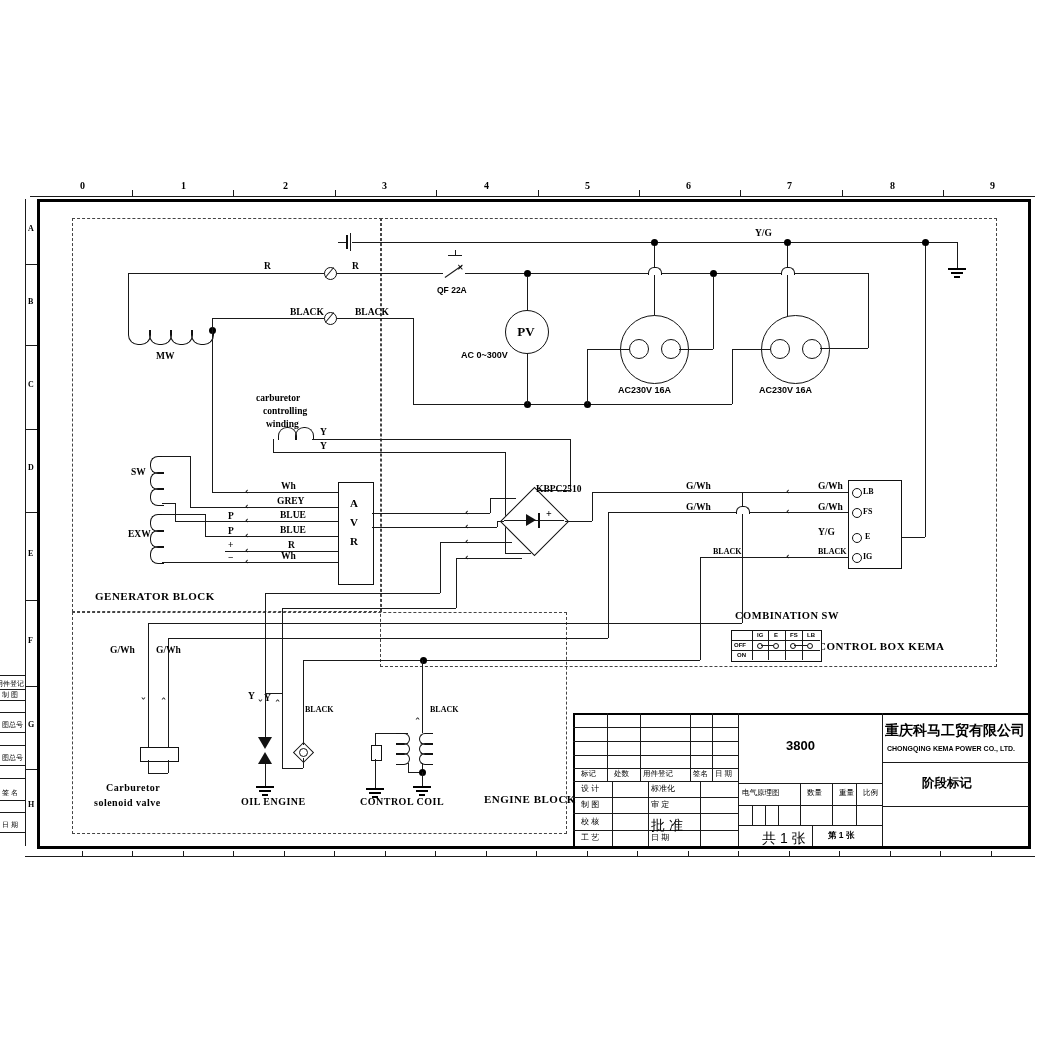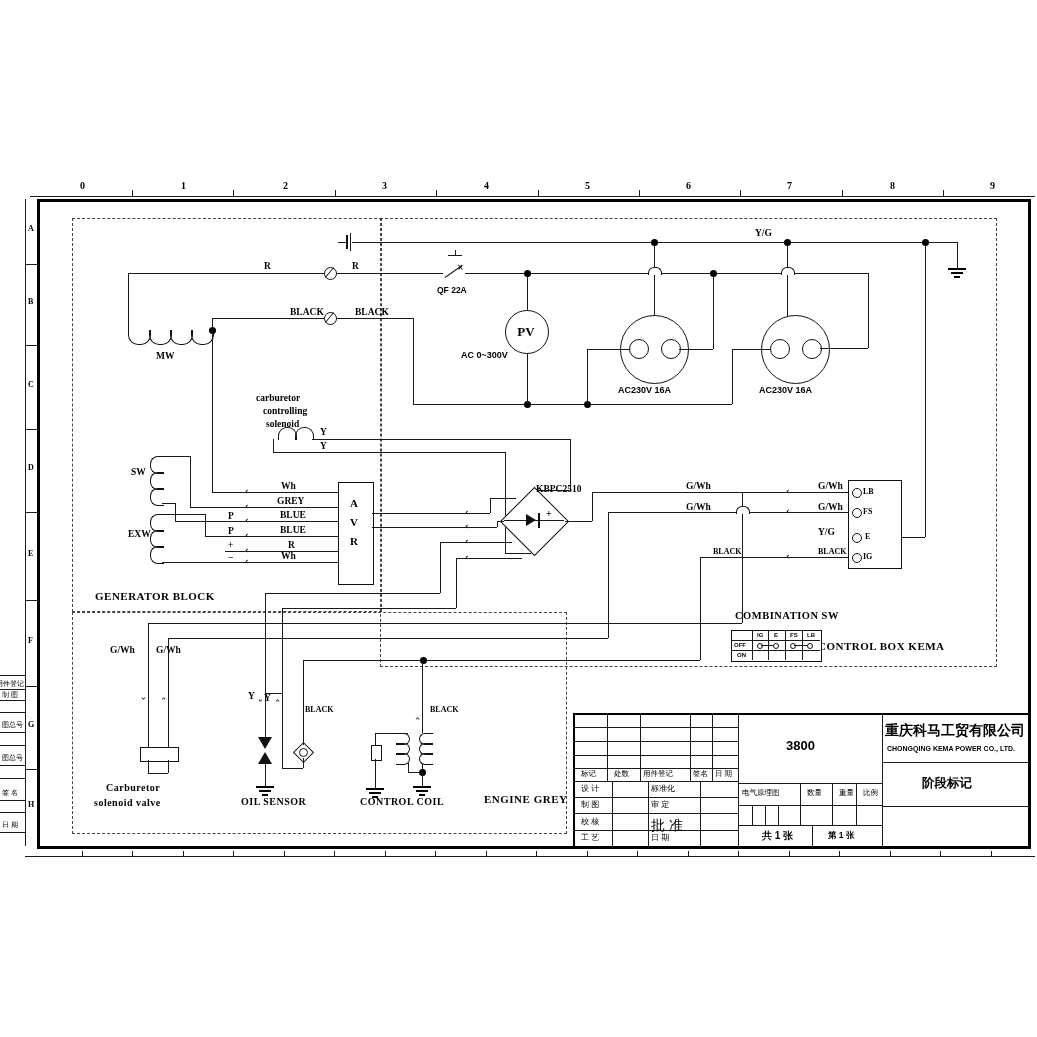--- a/index.html
+++ b/index.html
@@ -110,21 +110,21 @@
   <span class="mnote" style="left:2px;top:721px">图总号</span>
   <span class="mnote" style="left:2px;top:754px">图总号</span>
   <span class="mnote" style="left:2px;top:789px">签 名</span>
   <span class="mnote" style="left:2px;top:821px">日 期</span>
 
   <div class="dashbox" style="left:72px;top:218px;width:308px;height:392px"></div>
   <div class="dashbox" style="left:380px;top:218px;width:615px;height:447px"></div>
   <div class="dashbox" style="left:72px;top:612px;width:493px;height:220px"></div>
   <span class="blk" style="left:95px;top:591px">GENERATOR BLOCK</span>
   <span class="blk" style="left:818px;top:641px">CONTROL BOX KEMA</span>
-  <span class="blk" style="left:484px;top:794px">ENGINE GREY</span>
+  <span class="blk" style="left:484px;top:794px">ENGINE BLOCK</span>
 
   <div class="h" style="left:338px;top:242px;width:8px"></div>
   <div style="position:absolute;left:346px;top:235px;width:2px;height:14px;background:#111"></div>
   <div class="v" style="left:350px;top:233px;height:18px"></div>
   <div class="h" style="left:352px;top:242px;width:605px"></div>
   <div class="v" style="left:654px;top:245px;height:71px"></div>
   <div class="v" style="left:787px;top:245px;height:71px"></div>
   <div class="v" style="left:925px;top:245px;height:292px"></div>
   <span class="lbl" style="left:755px;top:229px">Y/G</span>
   <div class="v" style="left:957px;top:242px;height:26px"></div>
@@ -235,21 +235,21 @@
   <span class="lbl" style="left:281px;top:552px">Wh</span>
   <span class="lbl" style="left:228px;top:554px">−</span>
 
   <div class="box" style="left:338px;top:482px;width:34px;height:101px;border-width:1.5px"></div>
   <span class="lbl" style="left:350px;top:498px;font-size:11px">A</span>
   <span class="lbl" style="left:350px;top:517px;font-size:11px">V</span>
   <span class="lbl" style="left:350px;top:536px;font-size:11px">R</span>
 
   <span class="lbl" style="left:256px;top:394px">carburetor</span>
   <span class="lbl" style="left:263px;top:407px">controlling</span>
-  <span class="lbl" style="left:266px;top:420px">solenoid</span>
+  <span class="lbl" style="left:266px;top:420px">winding</span>
   <div class="arc-u" style="left:278px;top:427px"></div>
   <div class="arc-u" style="left:295px;top:427px"></div>
   <div class="h" style="left:312px;top:439px;width:258px"></div>
   <div class="v" style="left:273px;top:439px;height:13px"></div>
   <div class="h" style="left:273px;top:452px;width:232px"></div>
   <span class="lbl" style="left:320px;top:428px">Y</span>
   <span class="lbl" style="left:320px;top:442px">Y</span>
   <div class="v" style="left:570px;top:439px;height:51px"></div>
   <div class="h" style="left:537px;top:490px;width:33px"></div>
   <div class="v" style="left:505px;top:452px;height:101px"></div>
@@ -355,21 +355,21 @@
   <span class="cn" style="left:276px;top:696px;font-size:9px;transform:rotate(90deg)">‹</span>
   <span class="lbl" style="left:248px;top:692px">Y</span>
   <span class="lbl" style="left:264px;top:694px">Y</span>
   <div class="v" style="left:265px;top:693px;height:44px"></div>
   <div class="tri-d" style="left:258px;top:737px"></div>
   <div class="tri-u" style="left:258px;top:752px"></div>
   <div class="v" style="left:265px;top:764px;height:22px"></div>
   <div class="h2" style="left:256px;top:786px;width:18px"></div>
   <div class="h2" style="left:259px;top:790px;width:12px"></div>
   <div class="h2" style="left:262px;top:794px;width:6px"></div>
-  <span class="blk" style="left:241px;top:797px;font-size:10px">OIL SENSOR</span>
+  <span class="blk" style="left:241px;top:797px;font-size:10px">OIL ENGINE</span>
   <div class="v" style="left:282px;top:693px;height:75px"></div>
   <div class="h" style="left:282px;top:768px;width:21px"></div>
   <div style="position:absolute;left:296px;top:745px;width:13px;height:13px;border:1.1px solid #111;background:#fff;transform:rotate(45deg)"></div>
   <div class="circ" style="left:299px;top:748px;width:7px;height:7px;border-width:1px"></div>
   <div class="v" style="left:303px;top:660px;height:85px"></div>
   <div class="v" style="left:303px;top:758px;height:10px"></div>
   <span class="lbl" style="left:305px;top:706px;font-size:8px">BLACK</span>
 
   <div class="v" style="left:375px;top:733px;height:12px"></div>
   <div class="box" style="left:371px;top:745px;width:9px;height:14px;border-width:1.2px"></div>
@@ -439,21 +439,21 @@
   <div class="v" style="left:832px;top:783px;height:22px"></div>
   <div class="v" style="left:856px;top:783px;height:22px"></div>
   <div class="h" style="left:738px;top:805px;width:144px"></div>
   <div class="v" style="left:752px;top:805px;height:20px"></div>
   <div class="v" style="left:765px;top:805px;height:20px"></div>
   <div class="v" style="left:778px;top:805px;height:20px"></div>
   <div class="v" style="left:800px;top:805px;height:20px"></div>
   <div class="v" style="left:832px;top:805px;height:20px"></div>
   <div class="v" style="left:856px;top:805px;height:20px"></div>
   <div class="h" style="left:738px;top:825px;width:144px"></div>
-  <span class="ttxt" style="left:762px;top:831px;font-size:10px;font-weight:bold">共 1 张</span>
+  <span class="ttxt" style="left:762px;top:831px;font-size:14px;font-weight:normal">共 1 张</span>
   <span class="ttxt" style="left:828px;top:831px;font-size:8.5px;font-weight:bold">第 1 张</span>
   <div class="v" style="left:812px;top:825px;height:21px"></div>
   <span class="ttxt" style="left:885px;top:723px;font-size:14px;font-weight:bold">重庆科马工贸有限公司</span>
   <span class="ttxt" style="left:887px;top:745px;font-size:7px;font-weight:bold">CHONGQING KEMA POWER CO., LTD.</span>
   <div class="h" style="left:882px;top:762px;width:147px"></div>
   <span class="ttxt" style="left:922px;top:777px;font-size:12.5px;font-weight:bold">阶段标记</span>
   <div class="h" style="left:882px;top:806px;width:147px"></div>
 
 </div>
 

